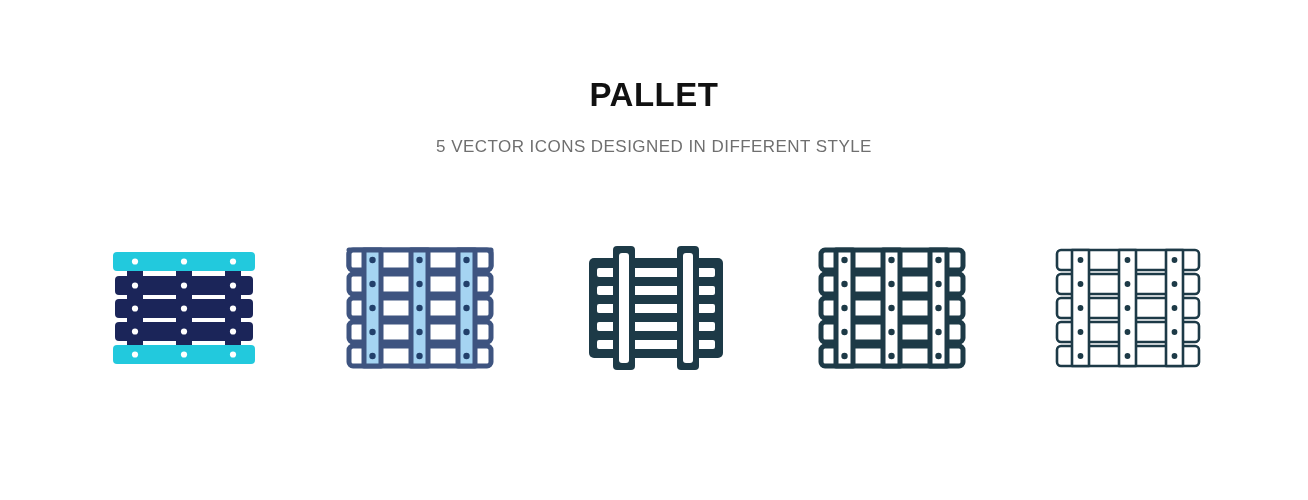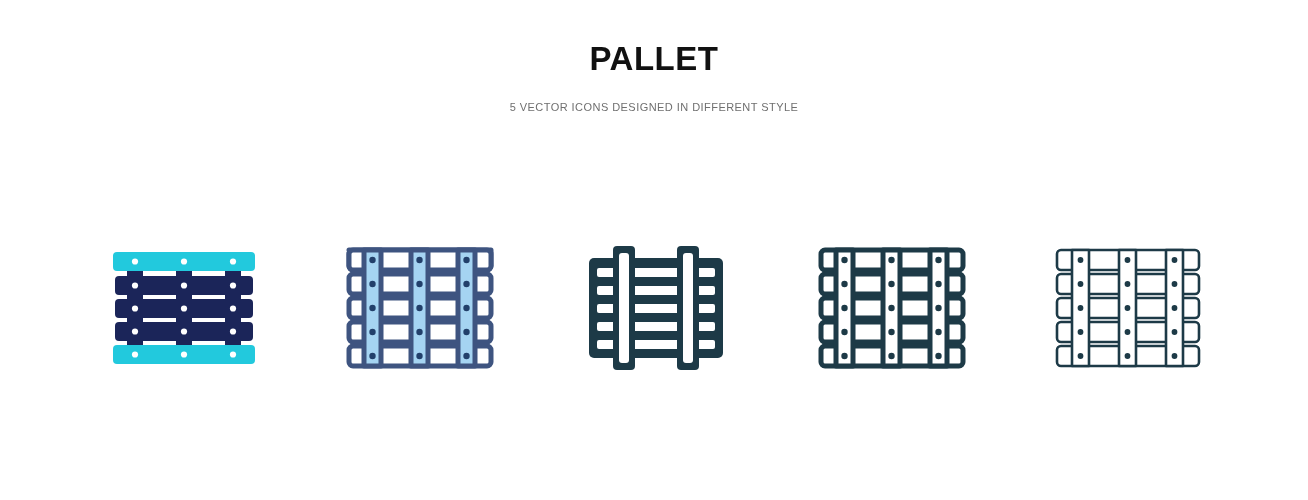--- a/index.html
+++ b/index.html
@@ -25,32 +25,32 @@
   
   .header {
     position: absolute;
     top: 0;
     left: 0;
     width: 1308px;
     text-align: center;
   }
   .title {
     margin: 0;
-    padding-top: 42px;
+    padding-top: 78px;
     font-size: 33px;
     font-weight: bold;
     letter-spacing: 0.5px;
     color: #111111;
     line-height: 1;
     font-family: "Liberation Sans", sans-serif;
   }
   .subtitle {
     margin: 0;
     padding-top: 27px;
-    font-size: 11px;
+    font-size: 17px;
     font-weight: normal;
     letter-spacing: 0.45px;
     color: #6f6f6f;
     line-height: 1;
     font-family: "Liberation Sans", sans-serif;
   }
 
   
   .icon-row {
     position: absolute;

